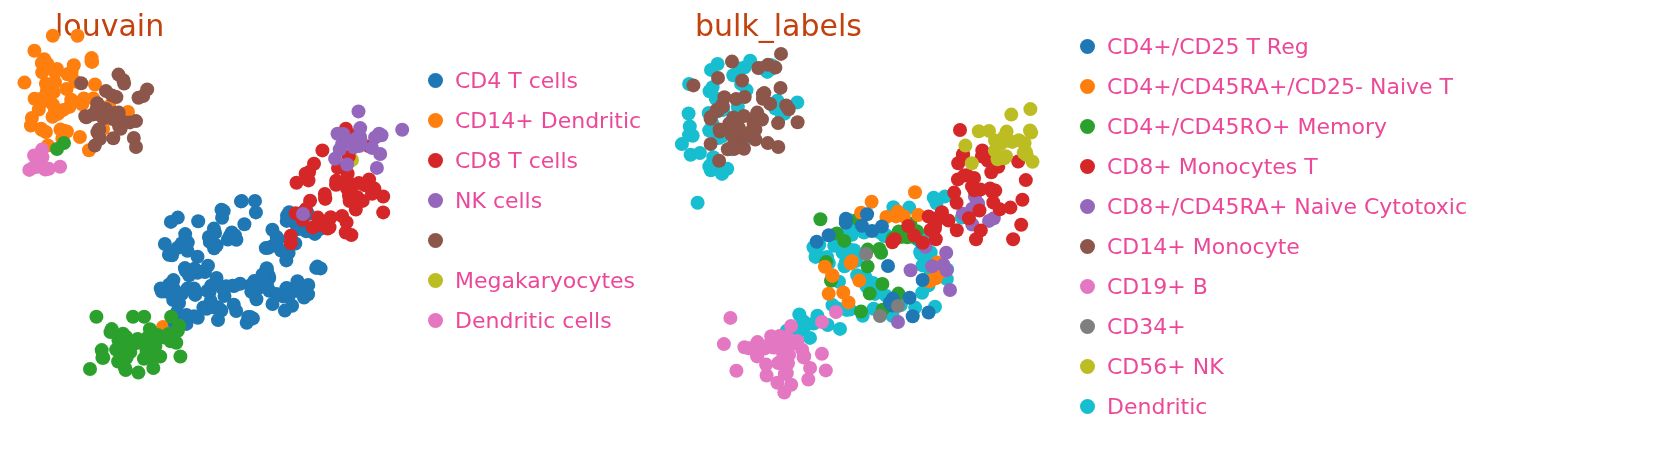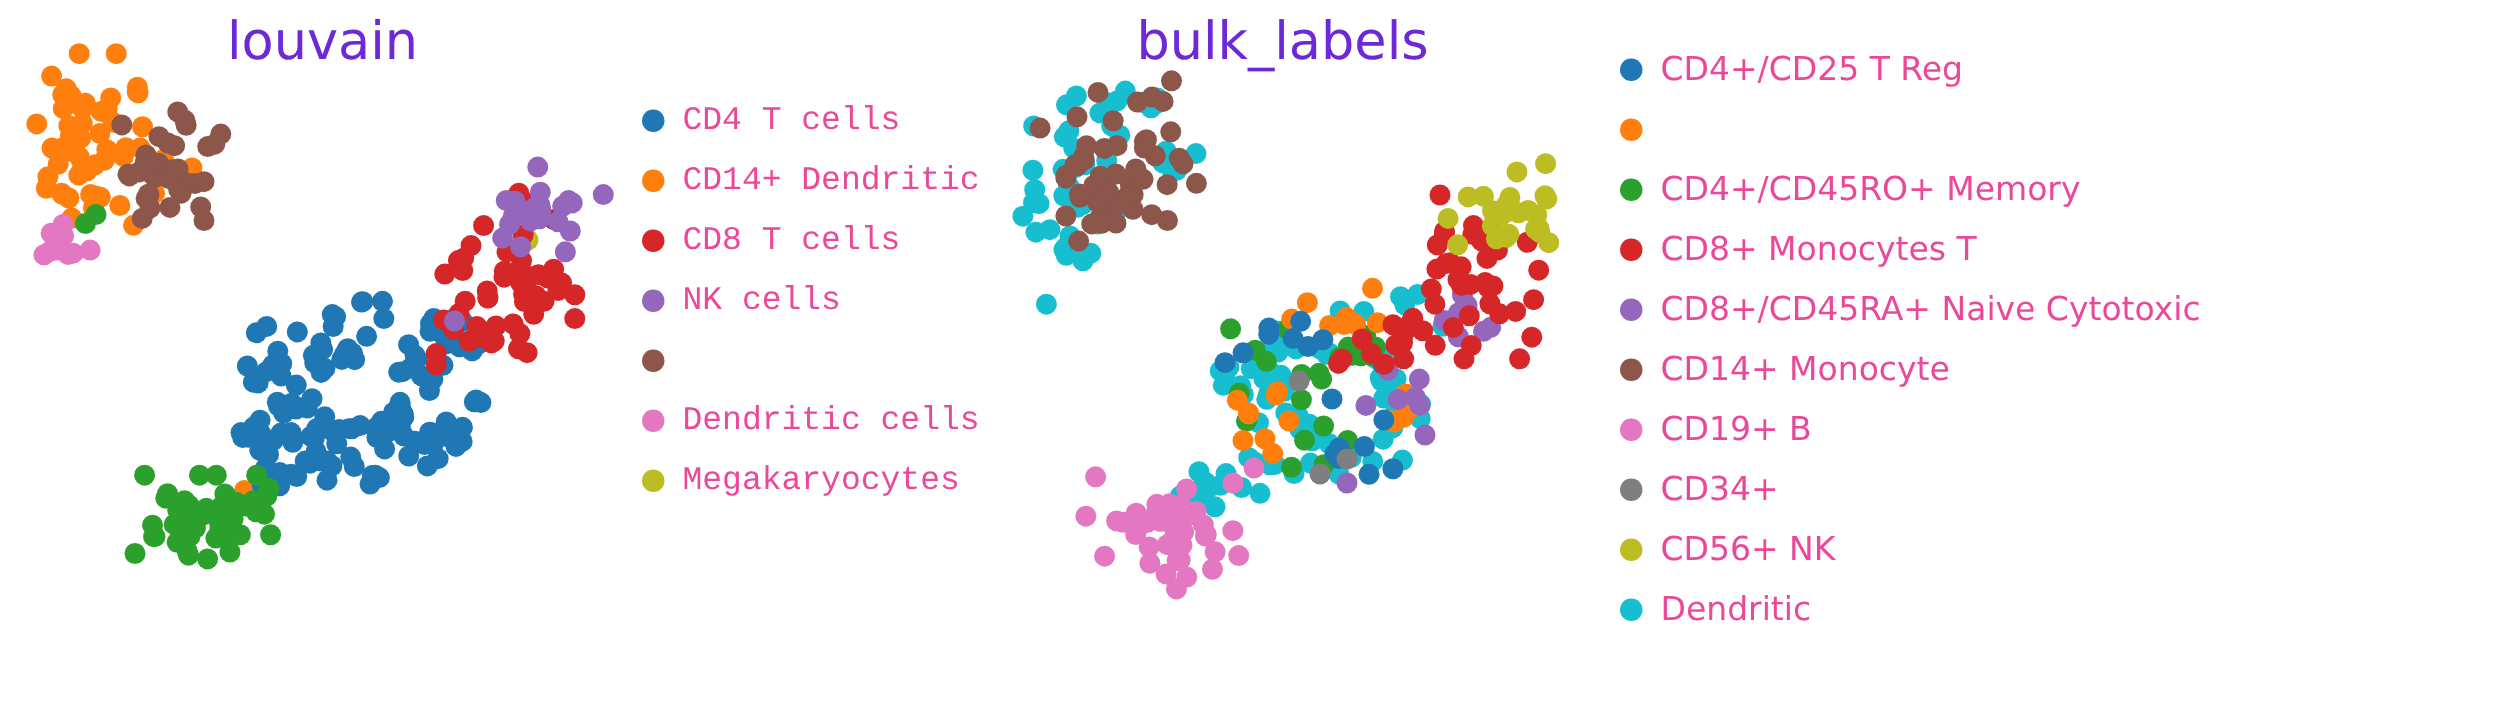--- a/index.html
+++ b/index.html
@@ -10,23 +10,22 @@
   }
   #figure {
     position: relative;
     width: 1667px;
     height: 468px;
     background: #ffffff;
     overflow: hidden;
   }
   .panel-title {
     position: absolute;
-    font-size: 35px;
-    color: #6d28d9;
-    text-align: center;
+    font-size: 30px;
+    color: #c2410c;
     z-index: 1;
     white-space: nowrap;
   }
   #title-0 { left: 55px;  top: 8px; width: 320px; }
   #title-1 { left: 695px; top: 8px; width: 320px; }
 
   svg.scatter {
     position: absolute;
     top: 0;
     z-index: 2;
@@ -34,21 +33,21 @@
   }
   #scatter-0 { left: 0;     width: 430px; height: 468px; }
   #scatter-1 { left: 640px; width: 440px; height: 468px; }
 
   .legend {
     position: absolute;
     z-index: 1;
     display: flex;
     flex-direction: column;
   }
-  #legend-0 { left: 428px;  top: 60px; font-family: Liberation Mono, monospace; }
+  #legend-0 { left: 428px;  top: 60px; }
   #legend-1 { left: 1080px; top: 26px; }
   .legend-item {
     display: flex;
     align-items: center;
     height: 40px;
     gap: 12px;
   }
   .swatch {
     width: 15px;
     height: 15px;
@@ -84,36 +83,37 @@
         <span class="legend-label">CD8 T cells</span>
       </div>
       <div class="legend-item">
         <span class="swatch" style="background: rgb(148, 103, 189);"></span>
         <span class="legend-label">NK cells</span>
       </div>
       <div class="legend-item">
         <span class="swatch" style="background: rgb(140, 86, 75);"></span>
       </div>
       <div class="legend-item">
+        <span class="swatch" style="background: rgb(188, 189, 34);"></span>
+        <span class="legend-label">Megakaryocytes</span>
+      </div>
+      <div class="legend-item">
         <span class="swatch" style="background: rgb(227, 119, 194);"></span>
         <span class="legend-label">Dendritic cells</span>
       </div>
-      <div class="legend-item">
-        <span class="swatch" style="background: rgb(188, 189, 34);"></span>
-        <span class="legend-label">Megakaryocytes</span>
-      </div>
     </div>
 
   <div class="legend" id="legend-1">
       <div class="legend-item">
         <span class="swatch" style="background: rgb(31, 119, 180);"></span>
         <span class="legend-label">CD4+/CD25 T Reg</span>
       </div>
       <div class="legend-item">
         <span class="swatch" style="background: rgb(255, 127, 14);"></span>
+        <span class="legend-label">CD4+/CD45RA+/CD25- Naive T</span>
       </div>
       <div class="legend-item">
         <span class="swatch" style="background: rgb(44, 160, 44);"></span>
         <span class="legend-label">CD4+/CD45RO+ Memory</span>
       </div>
       <div class="legend-item">
         <span class="swatch" style="background: rgb(214, 39, 40);"></span>
         <span class="legend-label">CD8+ Monocytes T</span>
       </div>
       <div class="legend-item">

